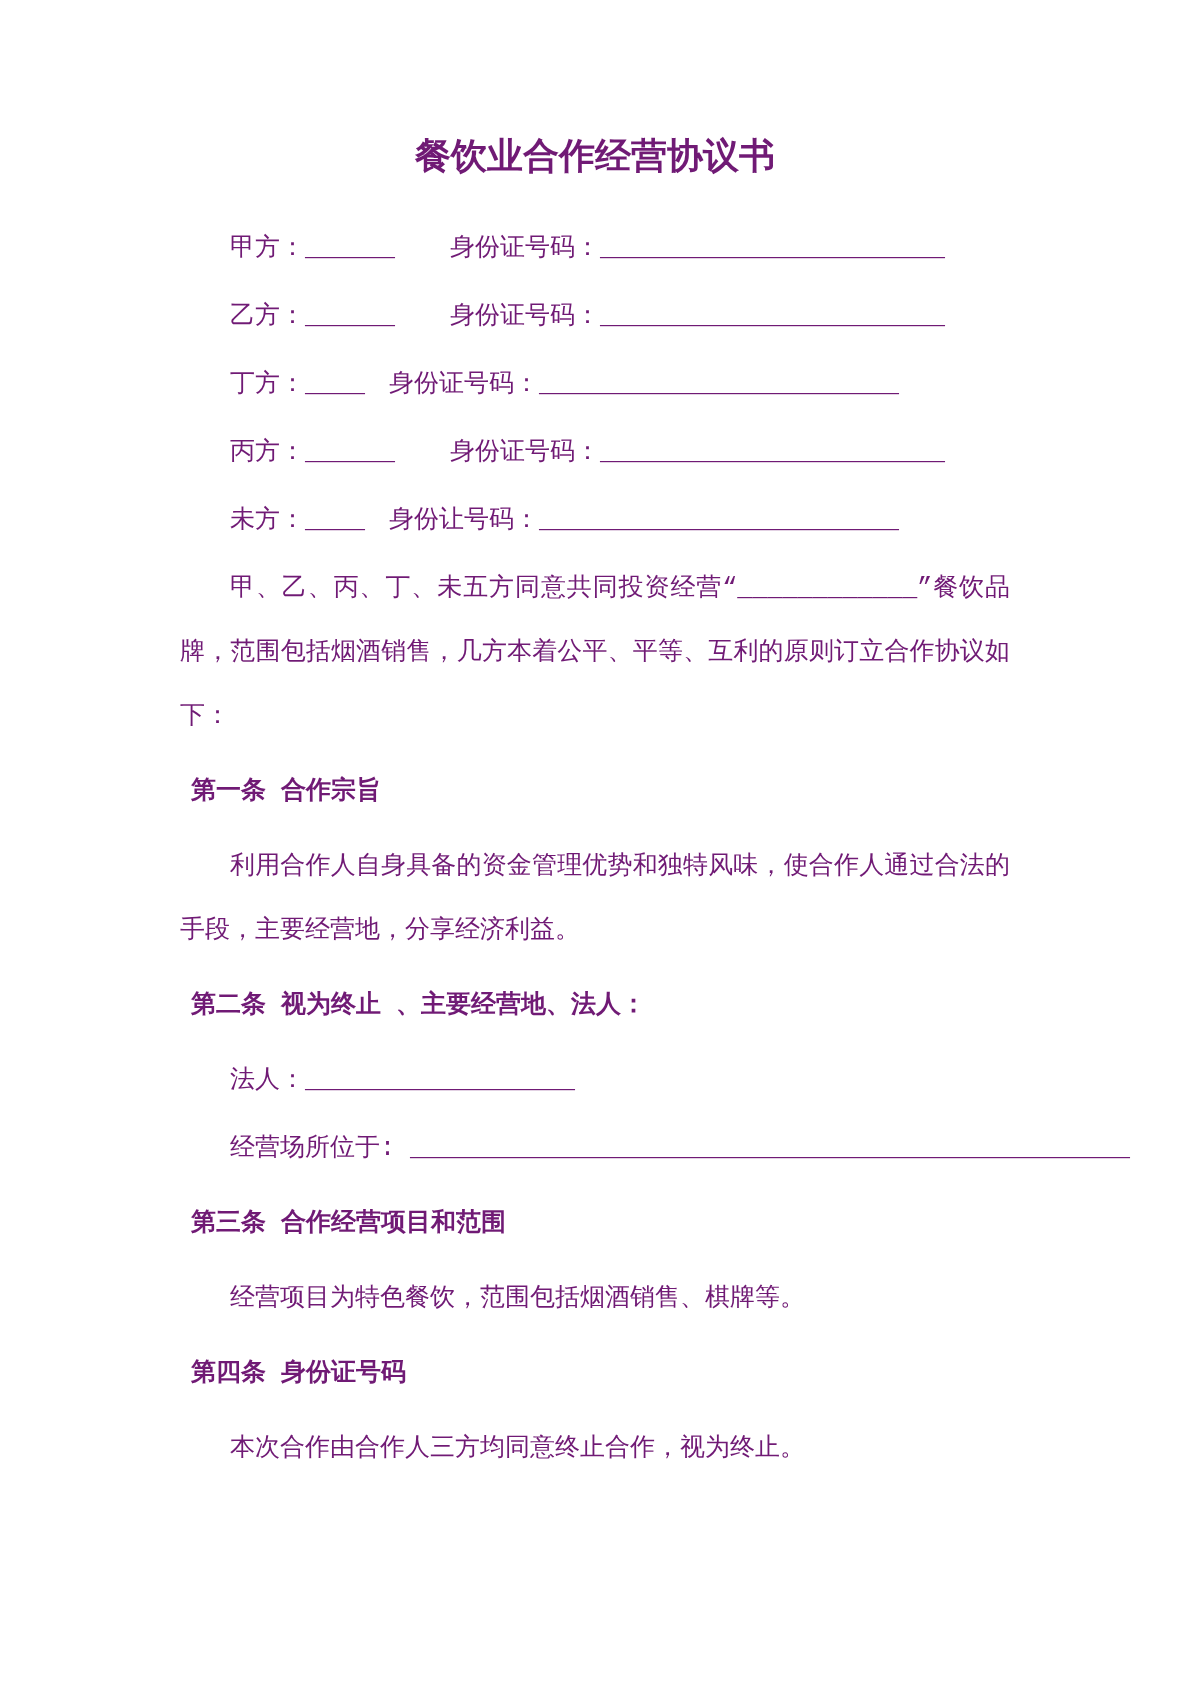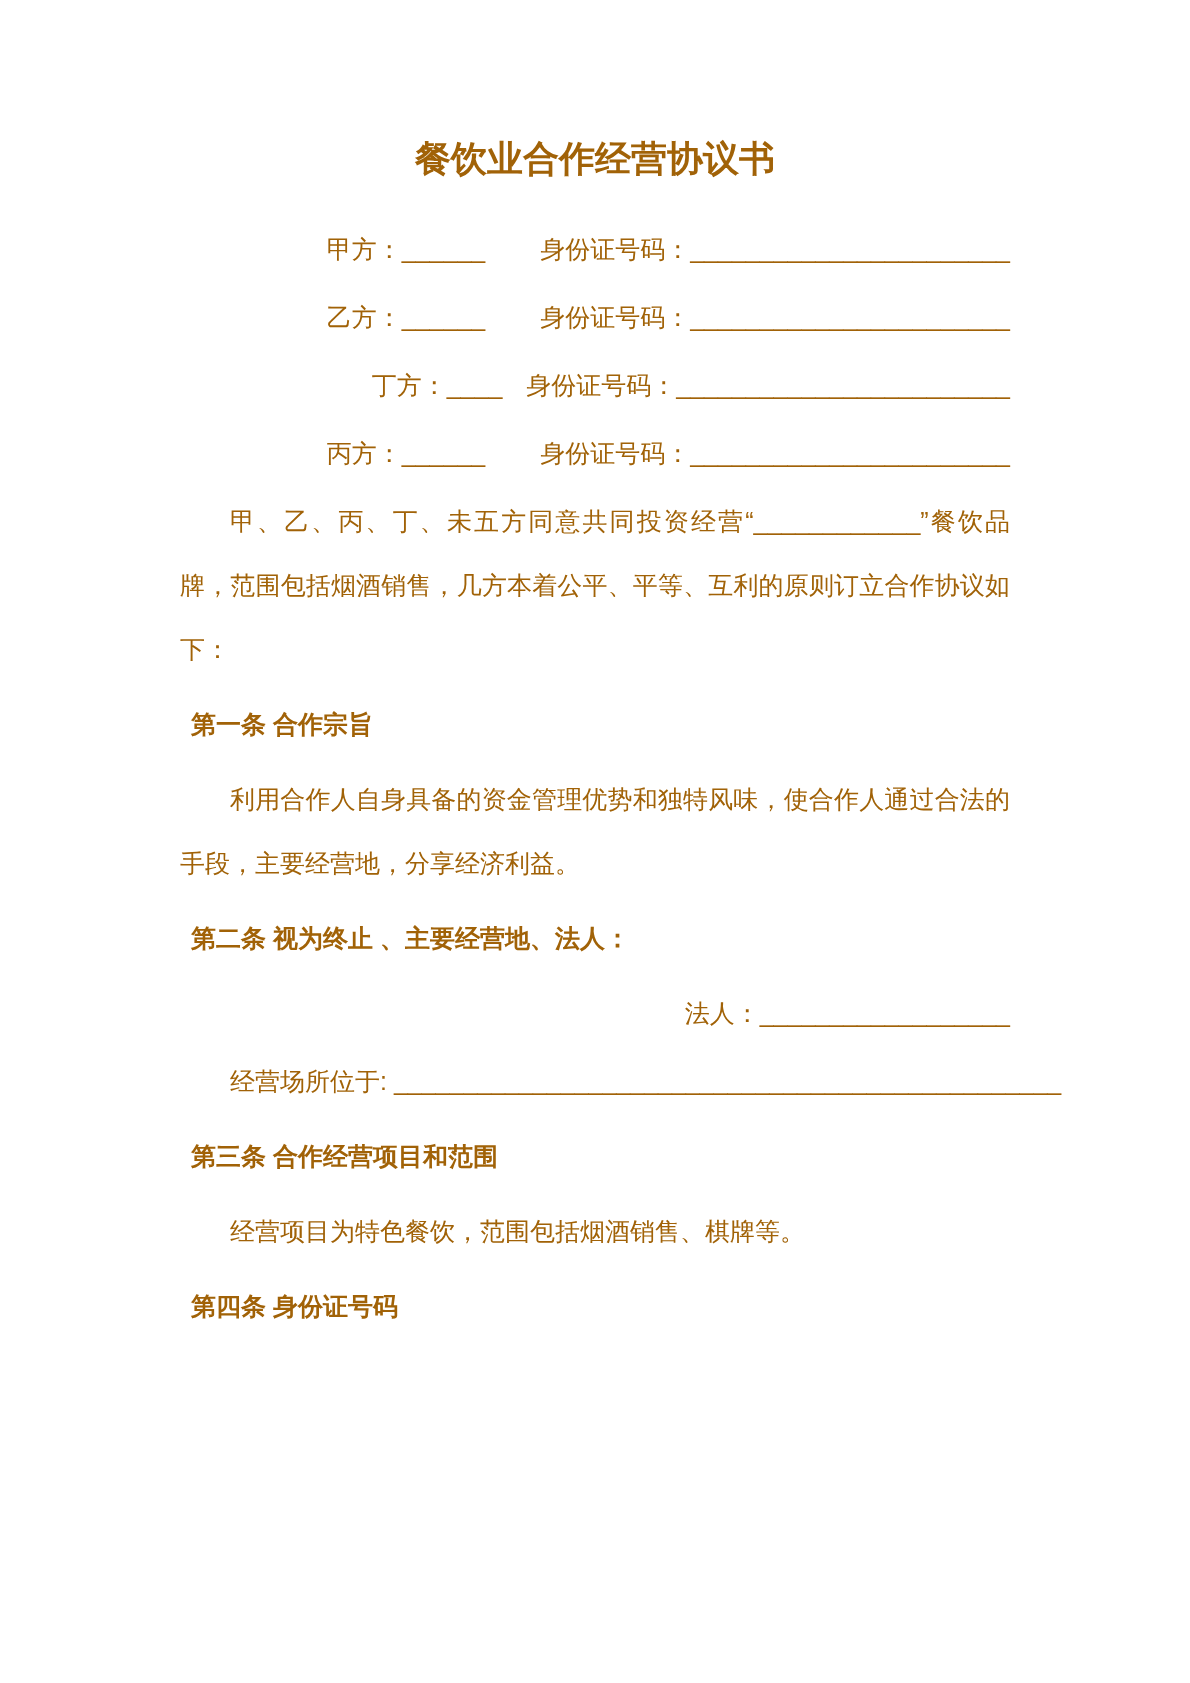--- a/index.html
+++ b/index.html
@@ -1,29 +1,29 @@
 <!DOCTYPE html>
 <html lang="zh"><head>
 <meta charset="utf-8">
 <style>
   html,body{margin:0;padding:0;background:#ffffff;}
   .page{
-    width:1190px;height:1683px;background:#ffffff;color:#a16207;
-    font-family:Liberation Sans, sans-serif;
+    width:1190px;height:1683px;background:#ffffff;color:#701a75;
+    font-family:Liberation Mono, monospace;
     font-size:25px;line-height:64px;
     overflow:hidden;box-sizing:border-box;
     padding:137px 180px 0 180px;
   }
   .doc-title{
     font-size:36px;line-height:44px;font-weight:bold;
     text-align:center;margin:0 0 36px 0;
   }
   p{margin:0;}
   .indent{text-indent:2em;}
-  .party-row,.field-row{margin-bottom:4px;white-space:nowrap;text-align:right;}
+  .party-row,.field-row{margin-bottom:4px;white-space:nowrap;}
   .just{text-align:justify;}
   .heading{font-weight:bold;margin:11px;}
   .gap-wide{display:inline-block;width:55px;}
   .gap-narrow{display:inline-block;width:24px;}
   .blank{letter-spacing:0;}
 </style>
 </head>
 <body>
 
 <div class="page">
@@ -31,28 +31,30 @@
   <h1 class="doc-title">餐饮业合作经营协议书</h1>
 
   <p class="indent party-row"><span>甲方：</span><span class="blank">______</span><span class="gap-wide"></span><span>身份证号码：</span><span class="blank">_______________________</span></p>
 
   <p class="indent party-row"><span>乙方：</span><span class="blank">______</span><span class="gap-wide"></span><span>身份证号码：</span><span class="blank">_______________________</span></p>
 
   <p class="indent party-row"><span>丁方：</span><span class="blank">____</span><span class="gap-narrow"></span><span>身份证号码：</span><span class="blank">________________________</span></p>
 
   <p class="indent party-row"><span>丙方：</span><span class="blank">______</span><span class="gap-wide"></span><span>身份证号码：</span><span class="blank">_______________________</span></p>
 
+  <p class="indent party-row"><span>未方：</span><span class="blank">____</span><span class="gap-narrow"></span><span>身份让号码：</span><span class="blank">________________________</span></p>
 
   <p class="indent just">甲、乙、丙、丁、未五方同意共同投资经营“____________”餐饮品牌，范围包括烟酒销售，几方本着公平、平等、互利的原则订立合作协议如下：</p>
 
   <p class="heading">第一条 合作宗旨</p>
   <p class="indent just">利用合作人自身具备的资金管理优势和独特风味，使合作人通过合法的手段，主要经营地，分享经济利益。</p>
 
   <p class="heading">第二条 视为终止 、主要经营地、法人：</p>
   <p class="indent field-row">法人：__________________</p>
   <p class="indent field-row">经营场所位于: ________________________________________________</p>
 
   <p class="heading">第三条 合作经营项目和范围</p>
   <p class="indent">经营项目为特色餐饮，范围包括烟酒销售、棋牌等。</p>
 
   <p class="heading">第四条 身份证号码</p>
+  <p class="indent">本次合作由合作人三方均同意终止合作，视为终止。</p>
 
 </div>
 
 </body></html>

